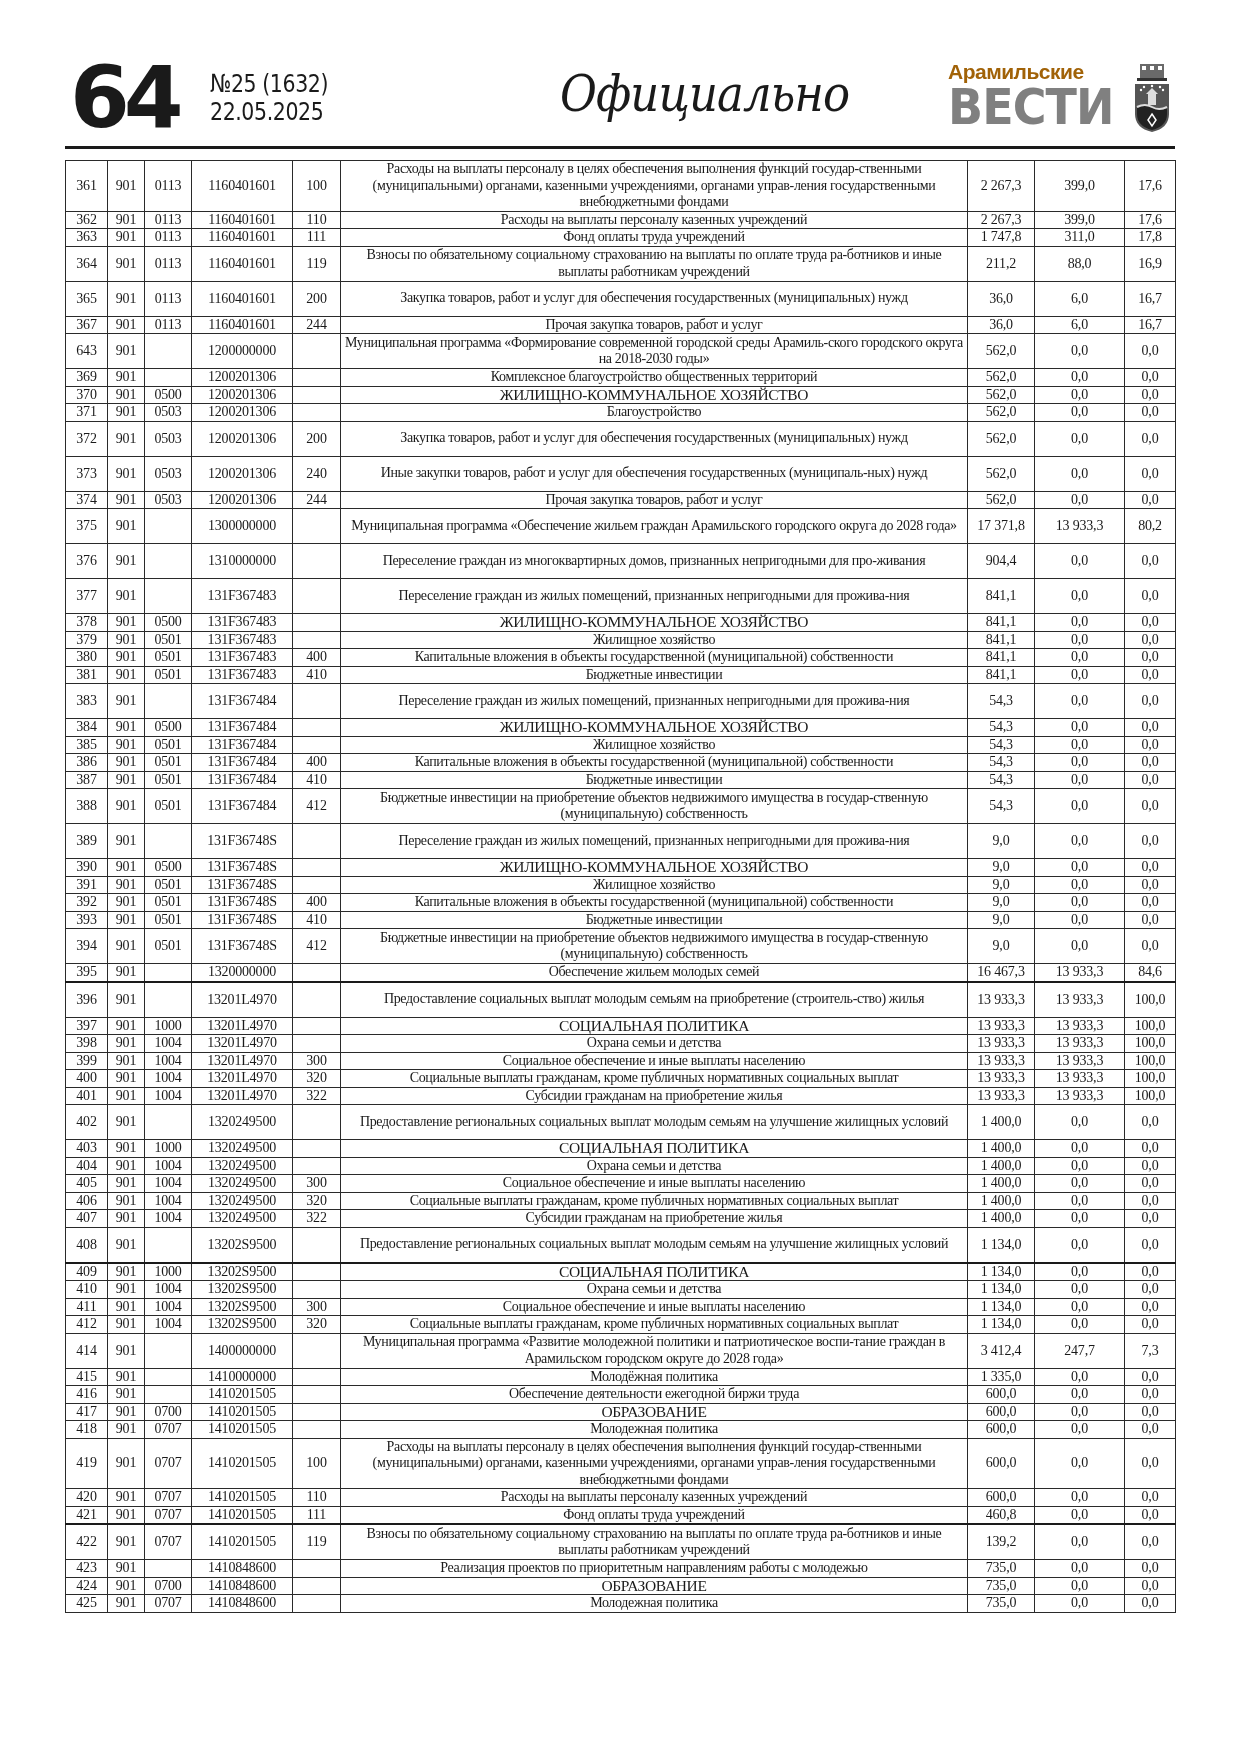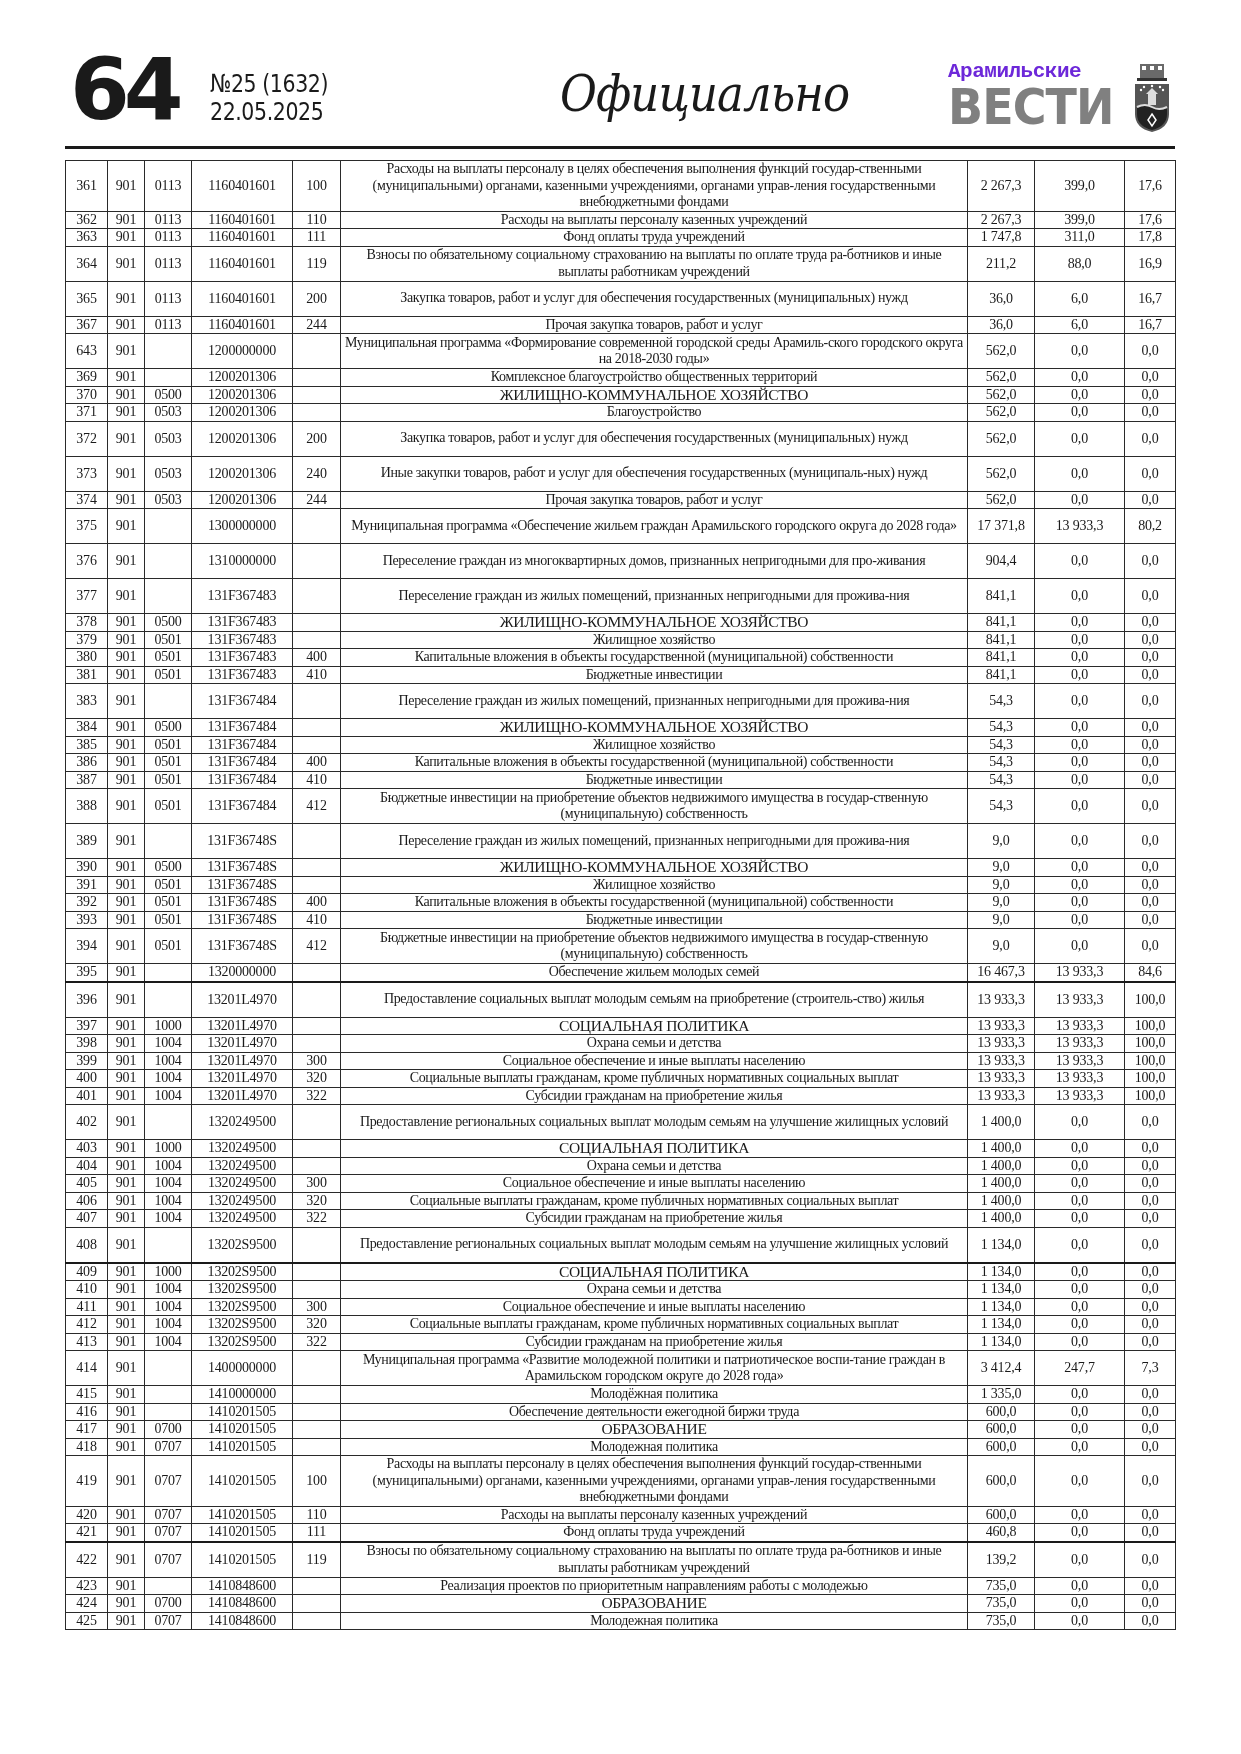--- a/index.html
+++ b/index.html
@@ -1,22 +1,22 @@
 <!DOCTYPE html>
 <html><head>
 <meta charset="utf-8">
 <style>
   html, body { margin:0; padding:0; background:#ffffff; }
   body { width:1241px; height:1754px; position:relative; overflow:hidden; font-family:"Liberation Serif", serif; color:#1a1a1a; }
   .header { position:absolute; left:0; top:0; width:1241px; height:150px; }
-  .page-num { position:absolute; left:70px; top:44px; font-family:"DejaVu Sans", sans-serif; font-weight:bold; font-size:86px; line-height:90px; letter-spacing:-6px; color:#1a1a1a; }
+  .page-num { position:absolute; left:70px; top:52px; font-family:"DejaVu Sans", sans-serif; font-weight:bold; font-size:86px; line-height:90px; letter-spacing:-6px; color:#1a1a1a; }
   .issue { position:absolute; left:210px; top:70px; font-family:"DejaVu Sans", sans-serif; font-size:25px; line-height:28px; color:#1a1a1a; letter-spacing:-0.5px; transform:scaleX(0.82); transform-origin:left top; }
   .section { position:absolute; left:560px; top:64px; font-family:"DejaVu Serif", serif; font-style:italic; font-size:50px; line-height:60px; color:#1a1a1a; letter-spacing:-1px; transform:scaleX(0.9); transform-origin:left top;}
   .logo { position:absolute; left:948px; top:60px; width:170px; height:80px; }
-  .logo .top { position:absolute; left:0; top:0; font-family:Liberation Mono, monospace; font-weight:bold; font-size:21px; color:#6d28d9; letter-spacing:-0.5px; }
+  .logo .top { position:absolute; left:0; top:0; font-family:Liberation Sans, sans-serif; font-weight:bold; font-size:21px; color:#a16207; letter-spacing:-0.5px; }
   .logo .big { position:absolute; left:0; top:20px; font-family:"DejaVu Sans", sans-serif; font-weight:bold; font-size:50px; line-height:54px; color:#808080; letter-spacing:-1px; transform:scaleX(0.92); transform-origin:left top; }
   .crest { position:absolute; left:1133px; top:62px; width:38px; height:72px; }
   .rule { position:absolute; left:65px; top:146px; width:1110px; height:3px; background:#1a1a1a; }
 
   table.budget { position:absolute; left:65px; top:160px; width:1110px; border-collapse:collapse; table-layout:fixed; font-size:14px; }
   table.budget td { border:1.3px solid #2a2a2a; padding:0 2px; text-align:center; vertical-align:middle; line-height:16px; overflow:hidden; white-space:nowrap; letter-spacing:-0.2px;}
   table.budget td.desc { white-space:normal; line-height:16.5px; letter-spacing:-0.35px; padding:0 4px; }
   tr.h1 td { height:16px; }
   tr.h2 td { height:34px; }
   tr.h3 td { height:49px; }
@@ -614,31 +614,20 @@
         <td>412</td>
         <td>901</td>
         <td>1004</td>
         <td>13202S9500</td>
         <td>320</td>
         <td class="desc">Социальные выплаты гражданам, кроме публичных нормативных социальных выплат</td>
         <td>1 134,0</td>
         <td>0,0</td>
         <td>0,0</td>
       </tr>
-      <tr class="h1">
-        <td>413</td>
-        <td>901</td>
-        <td>1004</td>
-        <td>13202S9500</td>
-        <td>322</td>
-        <td class="desc">Субсидии гражданам на приобретение жилья</td>
-        <td>1 134,0</td>
-        <td>0,0</td>
-        <td>0,0</td>
-      </tr>
       <tr class="h2">
         <td>414</td>
         <td>901</td>
         <td></td>
         <td>1400000000</td>
         <td></td>
         <td class="desc">Муниципальная программа «Развитие молодежной политики и патриотическое воспи-тание граждан в Арамильском городском округе до 2028 года»</td>
         <td>3 412,4</td>
         <td>247,7</td>
         <td>7,3</td>

